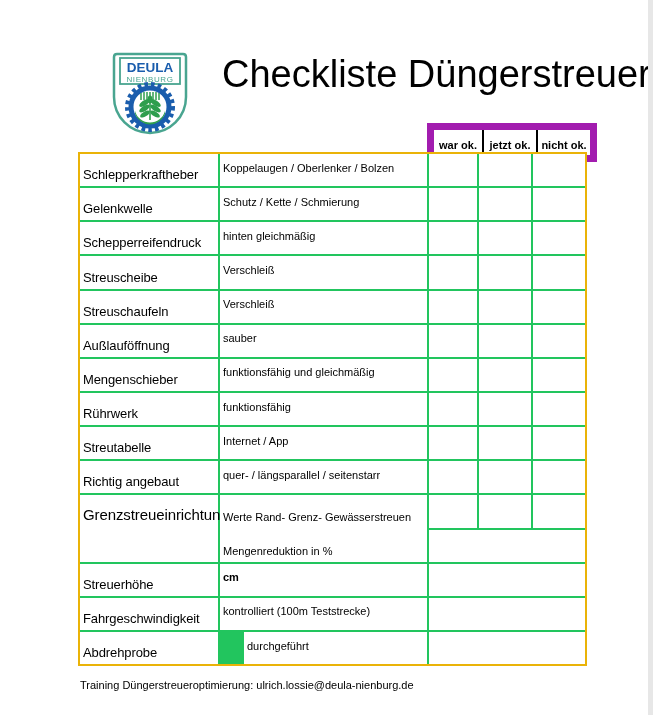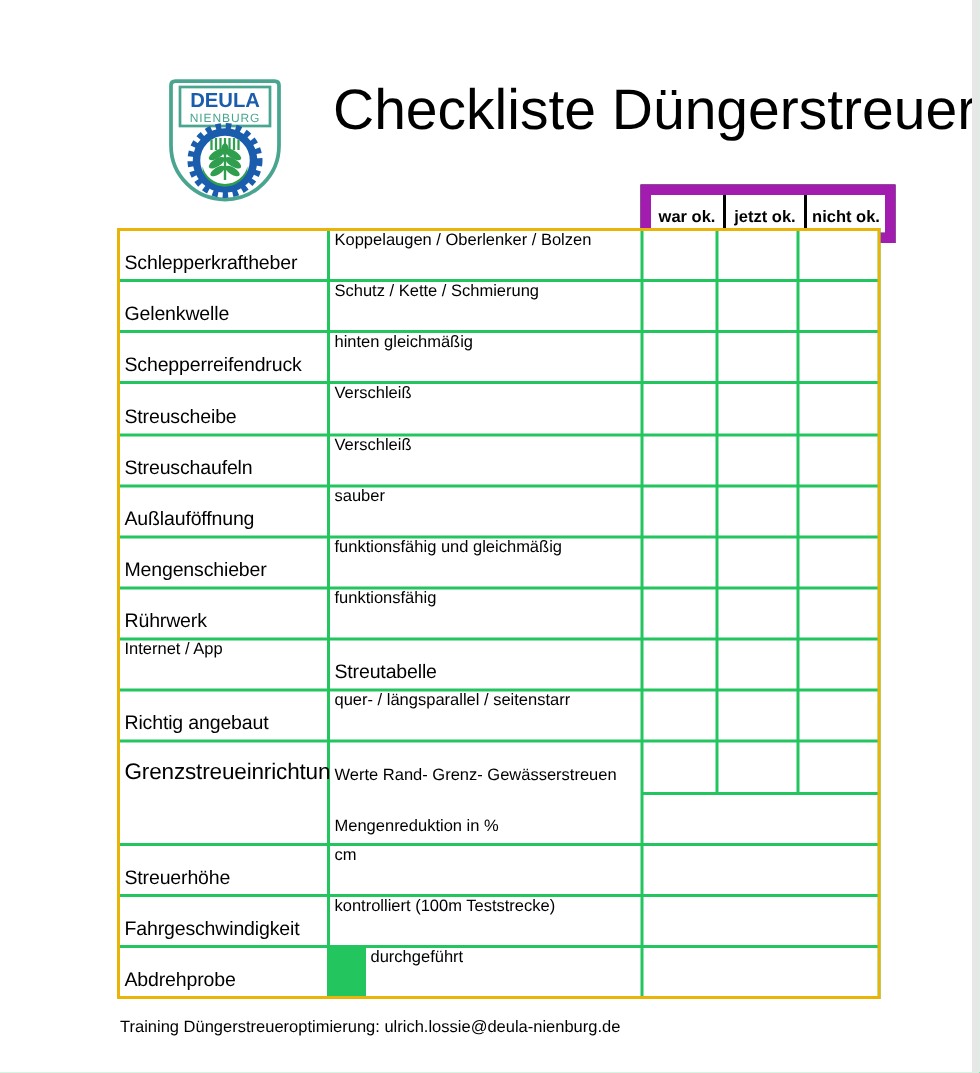--- a/index.html
+++ b/index.html
@@ -19,21 +19,21 @@
     padding-bottom:4px; font-weight:bold; font-size:11px; white-space:nowrap; }
 
   
   .tbl { position:absolute; left:78px; top:152px; display:grid;
     grid-template-columns:138px 207px 48px 52px 52px;
     grid-template-rows:repeat(15, 32.15px);
     gap:2px; background:#22c55e; border:2px solid #eab308; }
   .c { background:#fff; position:relative; }
   .lab { display:flex; align-items:flex-end; padding:0 0 4px 3px;
     font-size:13px; letter-spacing:-0.1px; white-space:nowrap; }
-  .det { display:flex; align-items:flex-start; padding:0 0 5px 3px;
+  .det { display:flex; align-items:center; padding:0 0 5px 3px;
     font-size:11px; white-space:nowrap; }
   .tall .l1 { position:absolute; left:3px; top:0; height:32px;
     display:flex; align-items:flex-end; padding-bottom:4px; white-space:nowrap; }
   .tall .l2 { position:absolute; left:3px; bottom:5px; white-space:nowrap; }
   .tall.lab .l1 { font-size:15px; letter-spacing:-0.1px; }
   .tall.det .l1, .tall.det .l2 { font-size:11px; }
 
   .footer { position:absolute; left:80px; top:679px; font-size:11px; white-space:nowrap; }
 
   .scrollbar { position:absolute; right:0; top:0; width:5px; height:715px; background:#e7e7e7; }
@@ -155,25 +155,25 @@
     <div class="c lab">
         <span>Rührwerk</span>
       </div>
     <div class="c det">
         <span>funktionsfähig</span>
       </div>
     <div class="c"></div>
     <div class="c"></div>
     <div class="c"></div>
 
+    <div class="c lab">
+        <span>Streutabelle</span>
+      </div>
     <div class="c det">
         <span>Internet / App</span>
-      </div>
-    <div class="c lab">
-        <span>Streutabelle</span>
       </div>
     <div class="c"></div>
     <div class="c"></div>
     <div class="c"></div>
 
     <div class="c lab">
         <span>Richtig angebaut</span>
       </div>
     <div class="c det">
         <span>quer- / längsparallel / seitenstarr</span>
@@ -190,21 +190,21 @@
       <span class="l2">Mengenreduktion in %</span>
     </div>
     <div class="c" style="grid-row:11; grid-column:3;"></div>
     <div class="c" style="grid-row:11; grid-column:4;"></div>
     <div class="c" style="grid-row:11; grid-column:5;"></div>
     <div class="c" style="grid-row:12; grid-column:3 / 6;"></div>
 
     <div class="c lab" style="grid-row:13; grid-column:1;">
         <span>Streuerhöhe</span>
       </div>
-    <div class="c det" style="grid-row:13; grid-column:2;">
+    <div class="c det" style="grid-row:13; grid-column:2;font-weight:bold;">
         <span>cm</span>
       </div>
     <div class="c" style="grid-row:13; grid-column:3 / 6;"></div>
 
     <div class="c lab" style="grid-row:14; grid-column:1;">
         <span>Fahrgeschwindigkeit</span>
       </div>
     <div class="c det" style="grid-row:14; grid-column:2;">
         <span>kontrolliert (100m Teststrecke)</span>
       </div>

